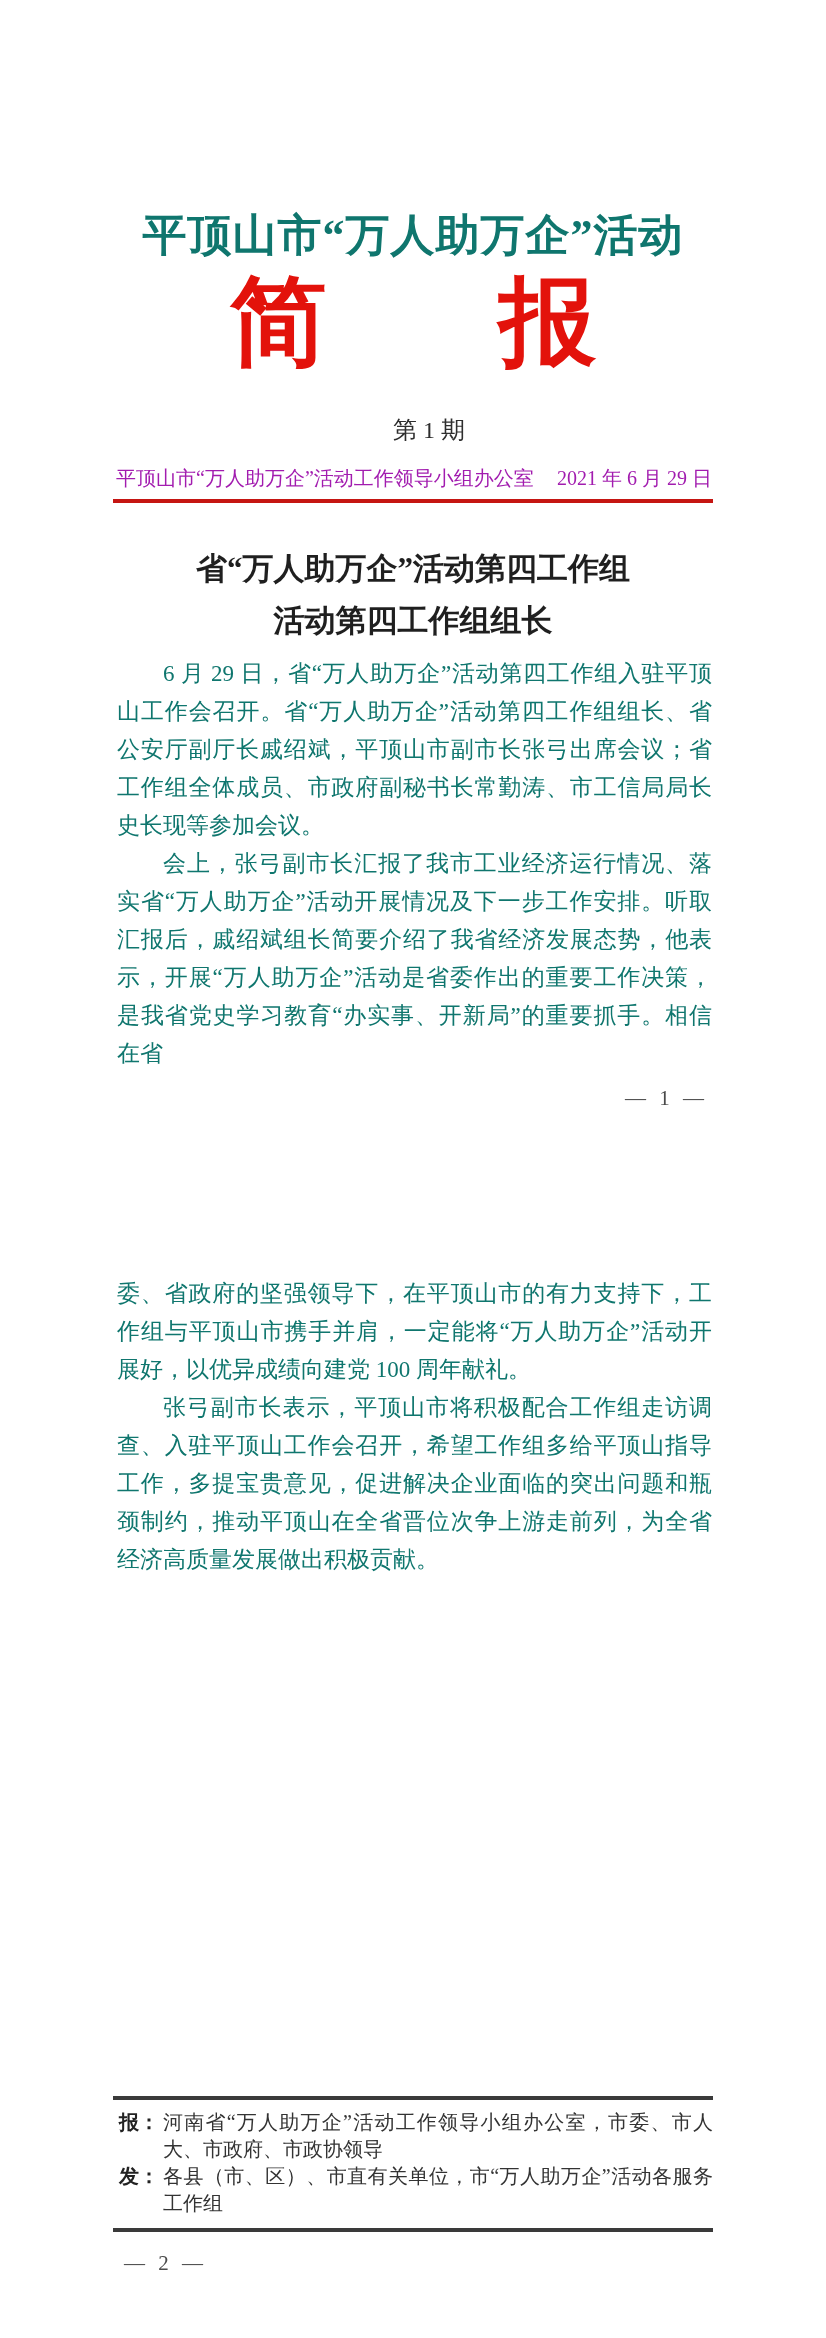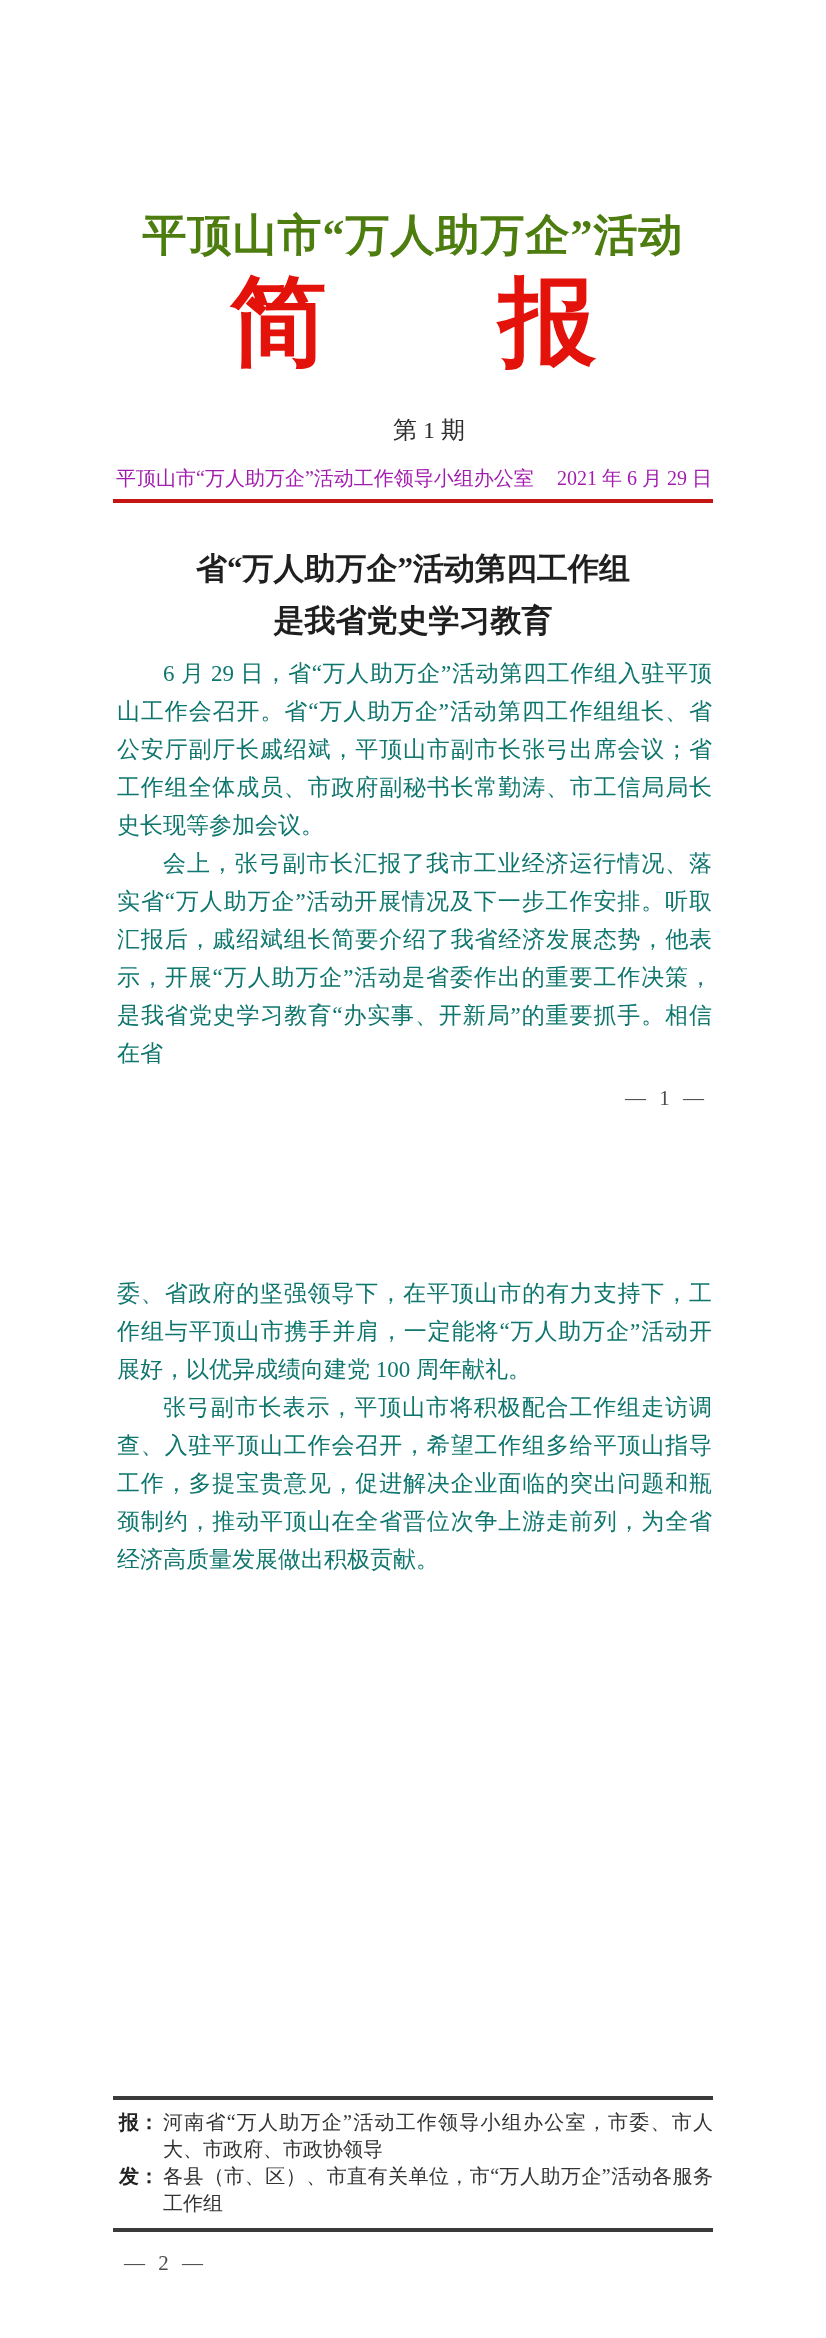--- a/index.html
+++ b/index.html
@@ -12,21 +12,21 @@
     color: #3a3a3a;
     overflow: hidden;
   }
   .abs { position: absolute; }
 
   
   .activity-title {
     top: 206px; left: 0; width: 826px;
     text-align: center;
     font-size: 44px; font-weight: 700;
-    color: #4d7c0f; letter-spacing: 1px;
+    color: #0f766e; letter-spacing: 1px;
     white-space: nowrap;
   }
   .bulletin-title {
     top: 272px; left: 0; width: 826px;
     display: flex; justify-content: center; gap: 172px;
     font-size: 97px; font-weight: 700; line-height: 1.05;
     color: #e3120b;
   }
   .issue-no {
     top: 414px; left: 16px; width: 826px;
@@ -101,21 +101,21 @@
 
   <div class="abs issuer-row">
     <span>平顶山市“万人助万企”活动工作领导小组办公室</span>
     <span>2021 年 6 月 29 日</span>
   </div>
 
   <div class="abs red-rule"></div>
 
   <div class="abs article-title">
     <div>省“万人助万企”活动第四工作组</div>
-    <div>是我省党史学习教育</div>
+    <div>活动第四工作组组长</div>
   </div>
 
   <div class="abs bodyblock body-page1">
     <p class="indent">6 月 29 日，省“万人助万企”活动第四工作组入驻平顶山工作会召开。省“万人助万企”活动第四工作组组长、省公安厅副厅长戚绍斌，平顶山市副市长张弓出席会议；省工作组全体成员、市政府副秘书长常勤涛、市工信局局长史长现等参加会议。</p>
     <p class="indent">会上，张弓副市长汇报了我市工业经济运行情况、落实省“万人助万企”活动开展情况及下一步工作安排。听取汇报后，戚绍斌组长简要介绍了我省经济发展态势，他表示，开展“万人助万企”活动是省委作出的重要工作决策，是我省党史学习教育“办实事、开新局”的重要抓手。相信在省</p>
   </div>
 
   <div class="abs pagenum pagenum-1">— 1 —</div>
 
   <div class="abs bodyblock body-page2">

